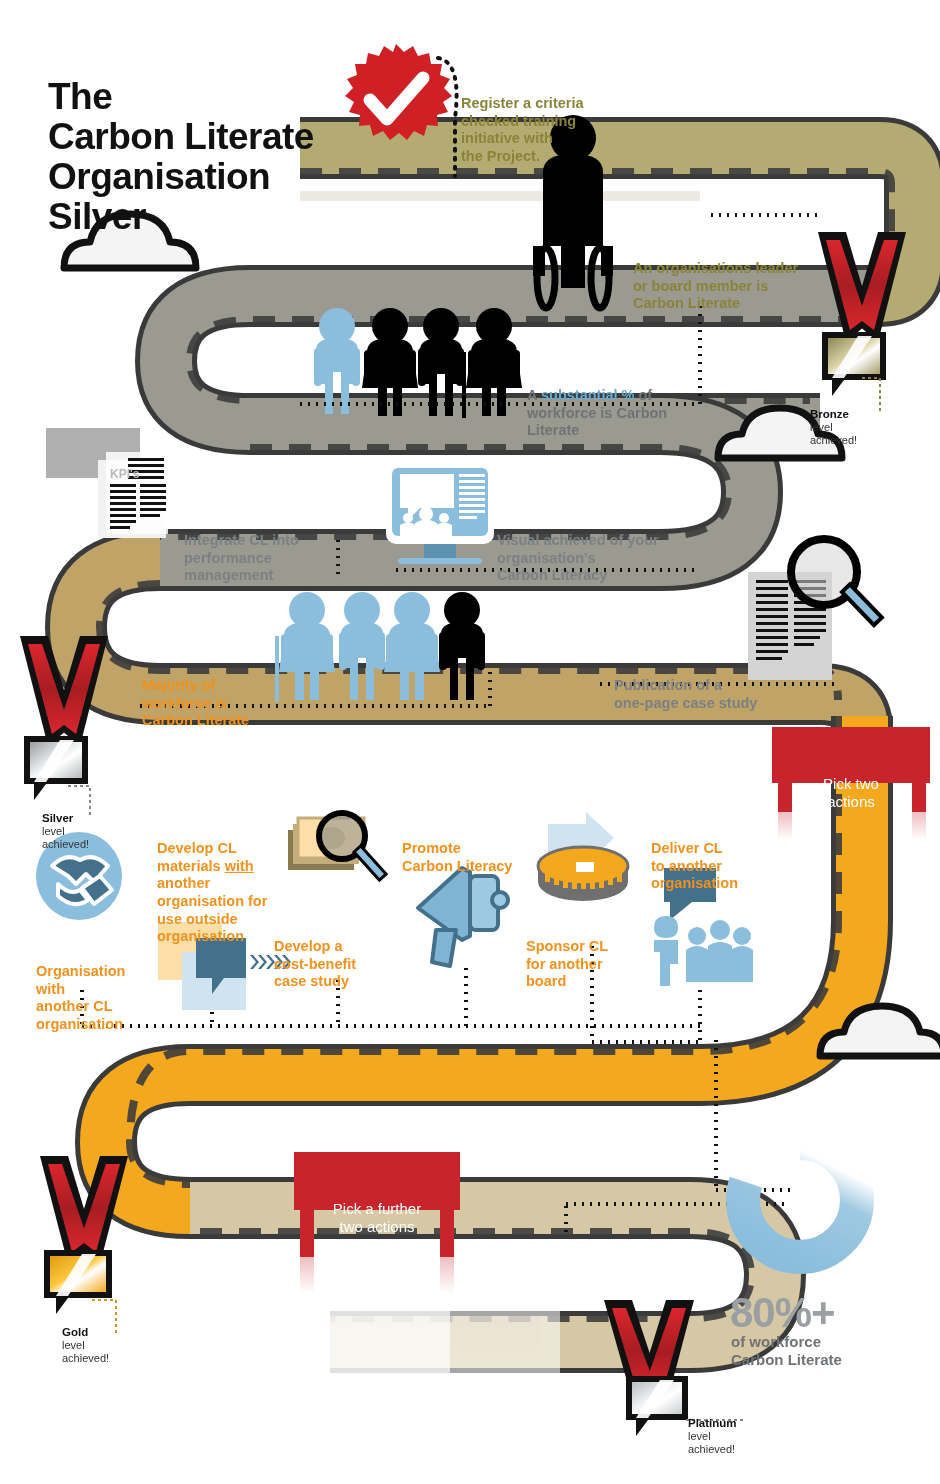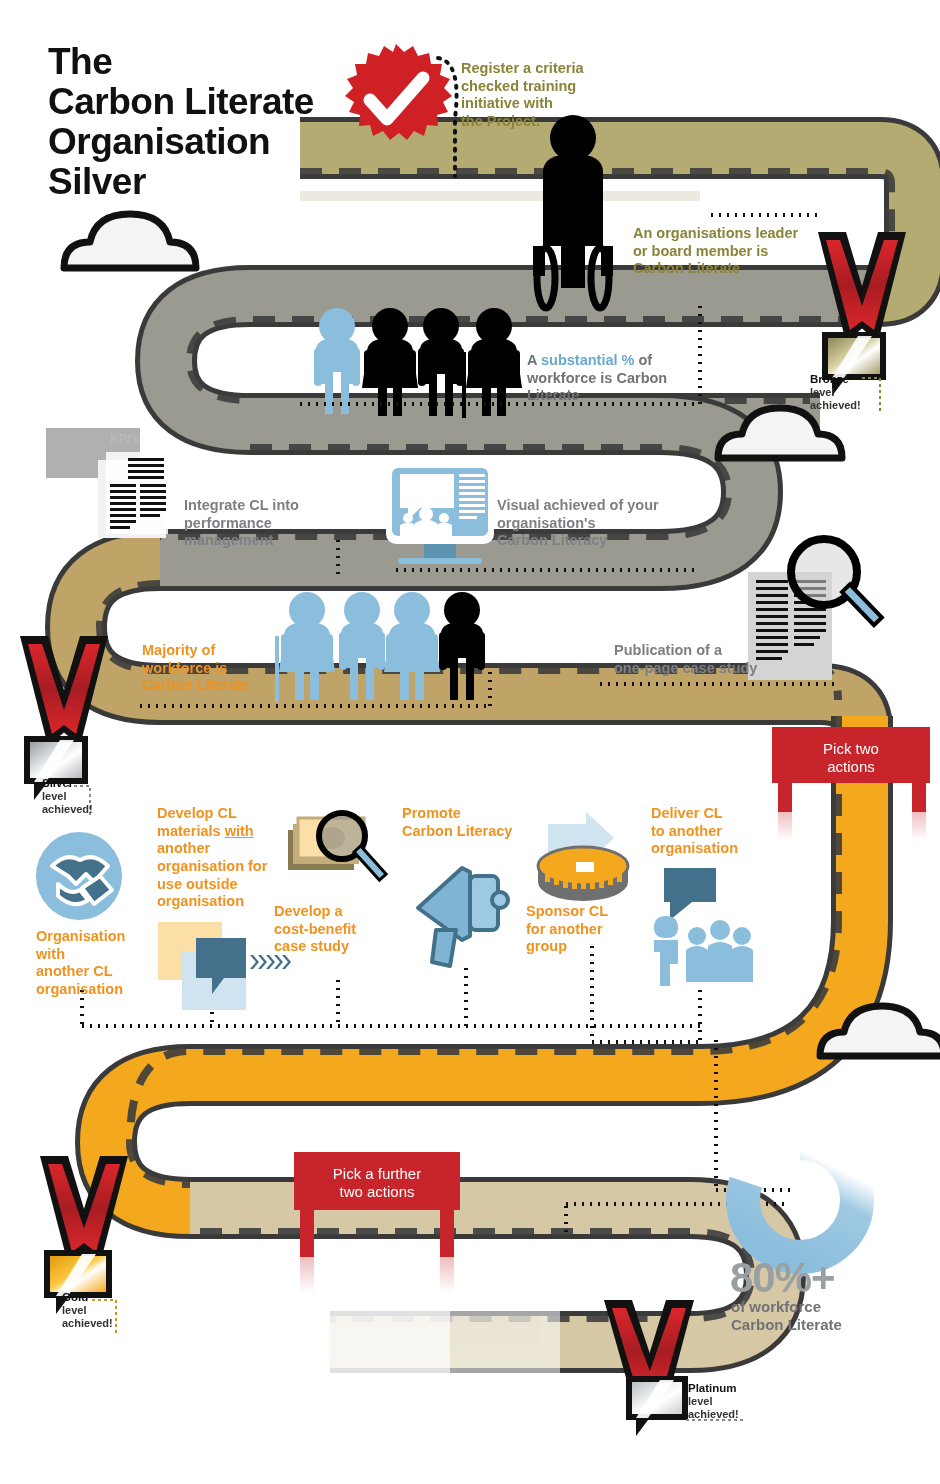--- a/index.html
+++ b/index.html
@@ -1,29 +1,29 @@
 <!DOCTYPE html>
 <html><head>
 <meta charset="utf-8">
 <title>The Carbon Literate Organisation Journey</title>
 <style>
   html,body{margin:0;padding:0;background:#ffffff;}
   body{width:940px;height:1484px;position:relative;overflow:hidden;
        font-family:"Liberation Sans","DejaVu Sans",sans-serif;}
   #stage{position:absolute;left:0;top:0;width:940px;height:1484px;}
   svg.layer{position:absolute;left:0;top:0;width:940px;height:1484px;overflow:visible;}
-  .txt{position:absolute;line-height:1.22;}
+  .txt{position:absolute;line-height:1.22;margin-top:35px;}
   .t-title{left:48px;top:42px;font-size:37px;font-weight:bold;color:#111111;line-height:1.08;letter-spacing:-0.5px;}
   .t-olive{color:#8a8438;font-size:14.5px;font-weight:bold;}
   .t-grey{color:#6f7376;font-size:14.5px;font-weight:bold;}
   .t-grey-lt{color:#7c8084;font-size:14.5px;font-weight:bold;}
   .t-orange{color:#f0921f;font-size:14.5px;font-weight:bold;}
   .t-blue{color:#68a9cd;}
   .badge-name{font-size:11.5px;font-weight:bold;color:#111;}
-  .badge-sub{font-size:11px;color:#333;font-weight:bold;}
+  .badge-sub{font-size:11px;color:#333;font-weight:normal;}
   .sign-text{color:#ffffff;font-size:15px;font-weight:normal;text-align:center;line-height:1.2;}
   .pct{font-size:42px;font-weight:bold;color:#9a9fa2;line-height:0.95;letter-spacing:-1px;}
   .pct-sub{font-size:15px;font-weight:bold;color:#6f7376;line-height:1.22;}
   u{text-decoration:underline;}
 </style>
 </head>
 <body>
 
 <div id="stage">
 
@@ -583,21 +583,21 @@
   </div>
 
   <div class="txt t-orange" style="left:402px;top:805px;width:140px;">
     <div>Promote</div>
     <div>Carbon Literacy</div>
   </div>
 
   <div class="txt t-orange" style="left:526px;top:903px;width:110px;">
     <div>Sponsor CL</div>
     <div>for another</div>
-    <div>group</div>
+    <div>board</div>
   </div>
 
   <div class="txt t-orange" style="left:651px;top:805px;width:120px;">
     <div>Deliver CL</div>
     <div>to another</div>
     <div>organisation</div>
   </div>
 
   <div class="txt pct" style="left:730px;top:1258px;">80%+</div>
   <div class="txt pct-sub" style="left:731px;top:1298px;width:180px;">

